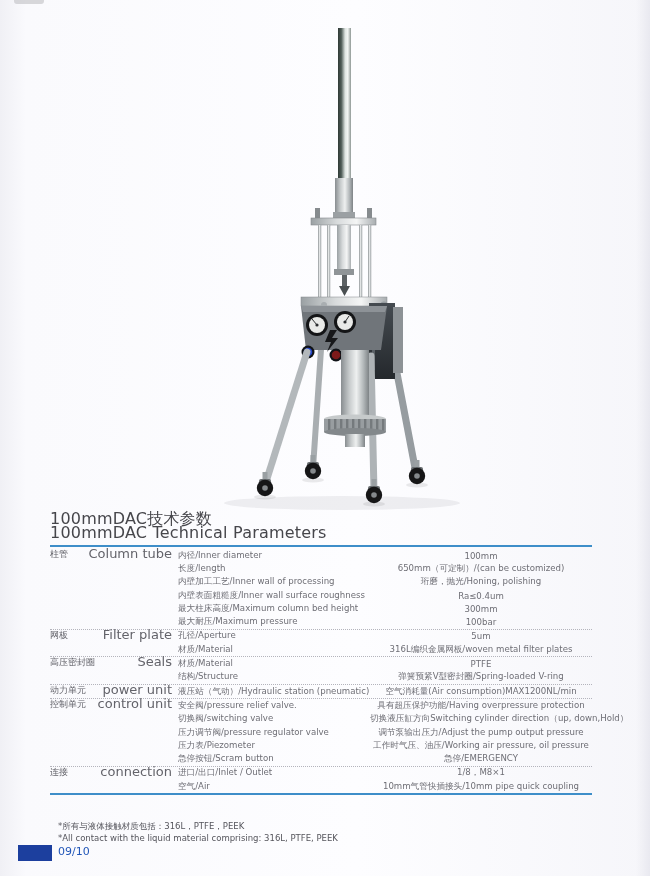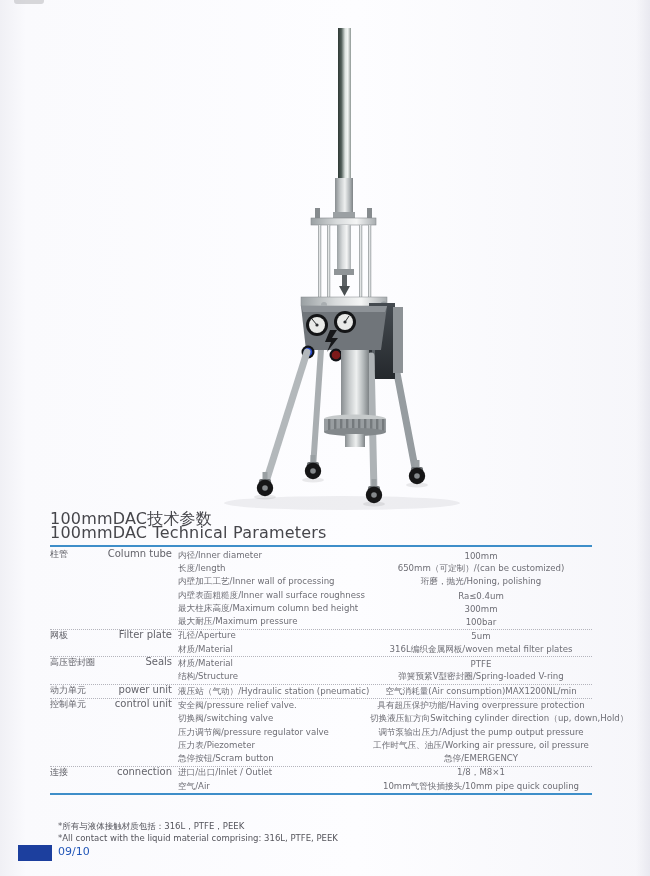--- a/index.html
+++ b/index.html
@@ -18,21 +18,21 @@
   .title-zh,.title-en{font-size:16px;color:#46464b;letter-spacing:.2px;}
   .rule{position:absolute;left:50px;top:545px;width:542px;height:2px;background:#3e8ec9;}
   .spec-table{
     position:absolute;left:50px;top:549px;width:542px;
     border-bottom:2px solid #3e8ec9;
   }
   .group{display:flex;border-top:1px dotted #b4b4bc;}
   .group:first-child{border-top:none;}
   .cat{width:122px;display:flex;flex-direction:row;justify-content:space-between;color:#63636a;}
   .cat .zh{font-size:9px;line-height:11px;}
-  .cat .en{font-size:10px;line-height:10px;}
+  .cat .en{font-size:13px;line-height:10px;}
   .rows{flex:1;min-width:0;}
   .row{display:flex;height:13.3px;align-items:center;color:#6e6e75;font-size:8.6px;padding-left:6px;}
   .param{width:192px;flex:0 0 192px;white-space:nowrap;}
   .value{flex:1;white-space:nowrap;text-align:center;}
   .footnotes{position:absolute;left:58px;top:820px;font-size:8.5px;color:#55555c;line-height:12px;}
   .footer-block{position:absolute;left:18px;top:845px;width:34px;height:16px;background:#1c3f9e;}
   .page-number{position:absolute;left:58px;top:845px;font-size:11px;font-weight:normal;color:#2156b8;}
   .right-shade{position:absolute;right:0;top:0;width:14px;height:876px;background:linear-gradient(270deg,#e9e9f0,rgba(255,255,255,0));pointer-events:none;}
 </style>
 </head>

